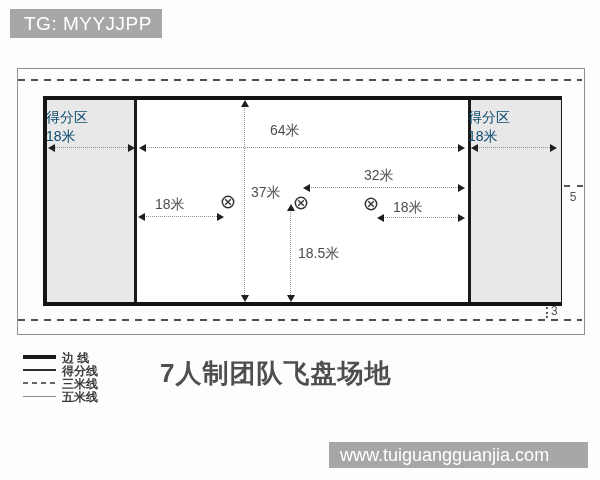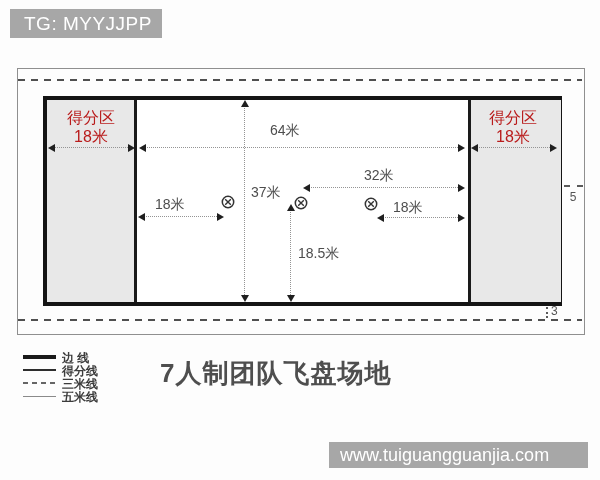--- a/index.html
+++ b/index.html
@@ -16,21 +16,21 @@
   #outer-rect{left:17px;top:68px;width:566px;height:265px;border:1px solid #8f8f8f;}
   
   .dash-h{height:2px;background:repeating-linear-gradient(90deg,#4f4f4f 0 7px,transparent 7px 13px);}
   #dash-top{left:18px;top:79px;width:564px;}
   #dash-bottom{left:18px;top:319px;width:564px;}
   
   #field{left:43px;top:96px;width:519px;height:210px;border:4px solid #141414;background:#ffffff;box-sizing:border-box;}
   .endzone{top:100px;width:87px;height:202px;background:#e8e8e8;}
   #endzone-left{left:47px;border-right:3px solid #1a1a1a;}
   #endzone-right{left:468px;width:90px;border-left:3px solid #1a1a1a;}
-  .ez-label{top:108px;width:90px;text-align:center;font-size:16px;line-height:19px;color:#b91c1c;}
+  .ez-label{top:108px;width:90px;font-size:14px;line-height:19px;color:#0c4a6e;}
   #ez-label-left{left:46px;}
   #ez-label-right{left:468px;}
   
   .marrow{pointer-events:none;}
   .marrow .line-h{position:absolute;top:3px;left:3px;right:3px;border-top:1px dotted #949494;}
   .marrow .line-v{position:absolute;left:3px;top:3px;bottom:3px;border-left:1px dotted #949494;}
   .marrow.h{height:8px;}
   .marrow.v{width:8px;}
   .head{position:absolute;width:0;height:0;}
   .head.w{left:0;top:0;border-top:4px solid transparent;border-bottom:4px solid transparent;border-right:7px solid #1f1f1f;}

